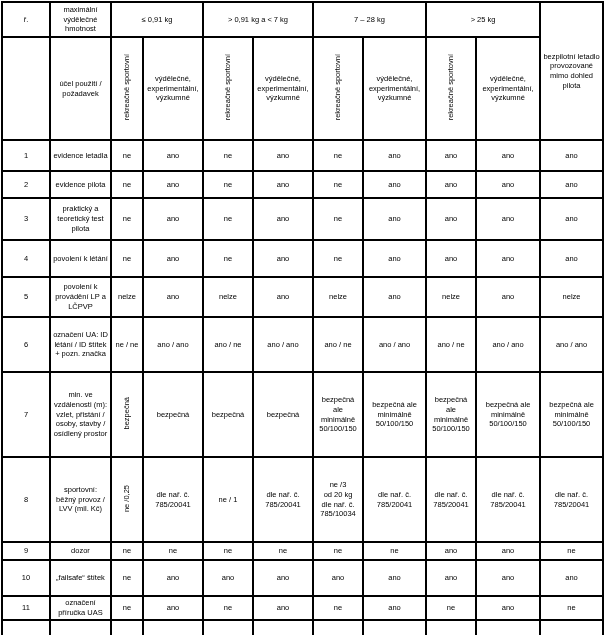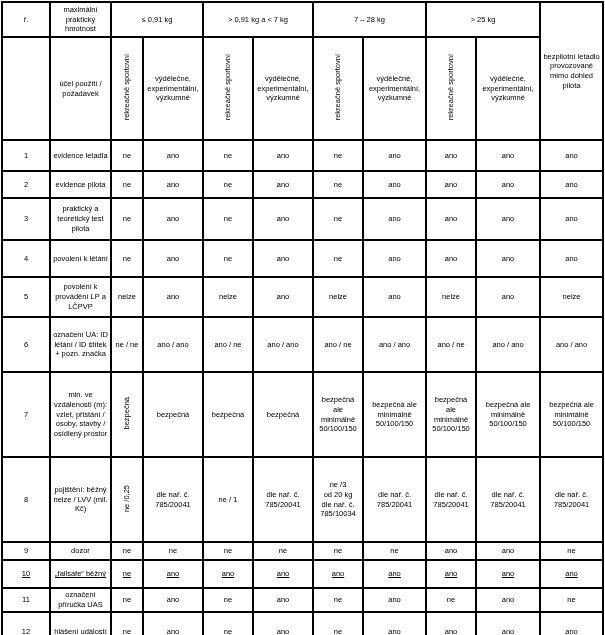--- a/index.html
+++ b/index.html
@@ -54,21 +54,21 @@
       <col style="width:60px">
     <col style="width:50px">
       <col style="width:63px">
     <col style="width:50px">
       <col style="width:64px">
     <col style="width:63px">
   </colgroup>
   <thead>
     <tr class="h1">
       <th>ř.</th>
-      <th>maximální praktický hmotnost</th>
+      <th>maximální výdělečné hmotnost</th>
       <th colspan="2">≤ 0,91 kg</th>
       <th colspan="2">&gt; 0,91 kg a &lt; 7 kg</th>
       <th colspan="2">7 – 28 kg</th>
       <th colspan="2">&gt; 25 kg</th>
       <th rowspan="2">bezpilotní letadlo provozované mimo dohled pilota</th>
     </tr>
     <tr class="h2">
       <th></th>
       <th>účel použití / požadavek</th>
       <th><span class="vert">rekreačně sportovní</span></th>
@@ -168,21 +168,21 @@
         <td>bezpečná</td>
         <td>bezpečná</td>
         <td>bezpečná ale minimálně 50/100/150</td>
         <td>bezpečná ale minimálně 50/100/150</td>
         <td>bezpečná ale minimálně 50/100/150</td>
         <td>bezpečná ale minimálně 50/100/150</td>
         <td>bezpečná ale minimálně 50/100/150</td>
       </tr>
       <tr style="height: 85px;">
         <td>8</td>
-        <td>pojištění: běžný nelze / LVV (mil. Kč)</td>
+        <td>sportovní: běžný provoz / LVV (mil. Kč)</td>
         <td><span class="vert">ne /0,25</span></td>
         <td>dle nař. č. 785/20041</td>
         <td>ne / 1</td>
         <td>dle nař. č. 785/20041</td>
         <td>ne /3
 od 20 kg
 dle nař. č.
 785/10034</td>
         <td>dle nař. č. 785/20041</td>
         <td>dle nař. č. 785/20041</td>
@@ -195,23 +195,23 @@
         <td>ne</td>
         <td>ne</td>
         <td>ne</td>
         <td>ne</td>
         <td>ne</td>
         <td>ne</td>
         <td>ano</td>
         <td>ano</td>
         <td>ne</td>
       </tr>
-      <tr style="height: 28px; text-decoration: underline;">
+      <tr style="height: 36px;">
         <td>10</td>
-        <td>„failsafe“ běžný</td>
+        <td>„failsafe“ štítek</td>
         <td>ne</td>
         <td>ano</td>
         <td>ano</td>
         <td>ano</td>
         <td>ano</td>
         <td>ano</td>
         <td>ano</td>
         <td>ano</td>
         <td>ano</td>
       </tr>

